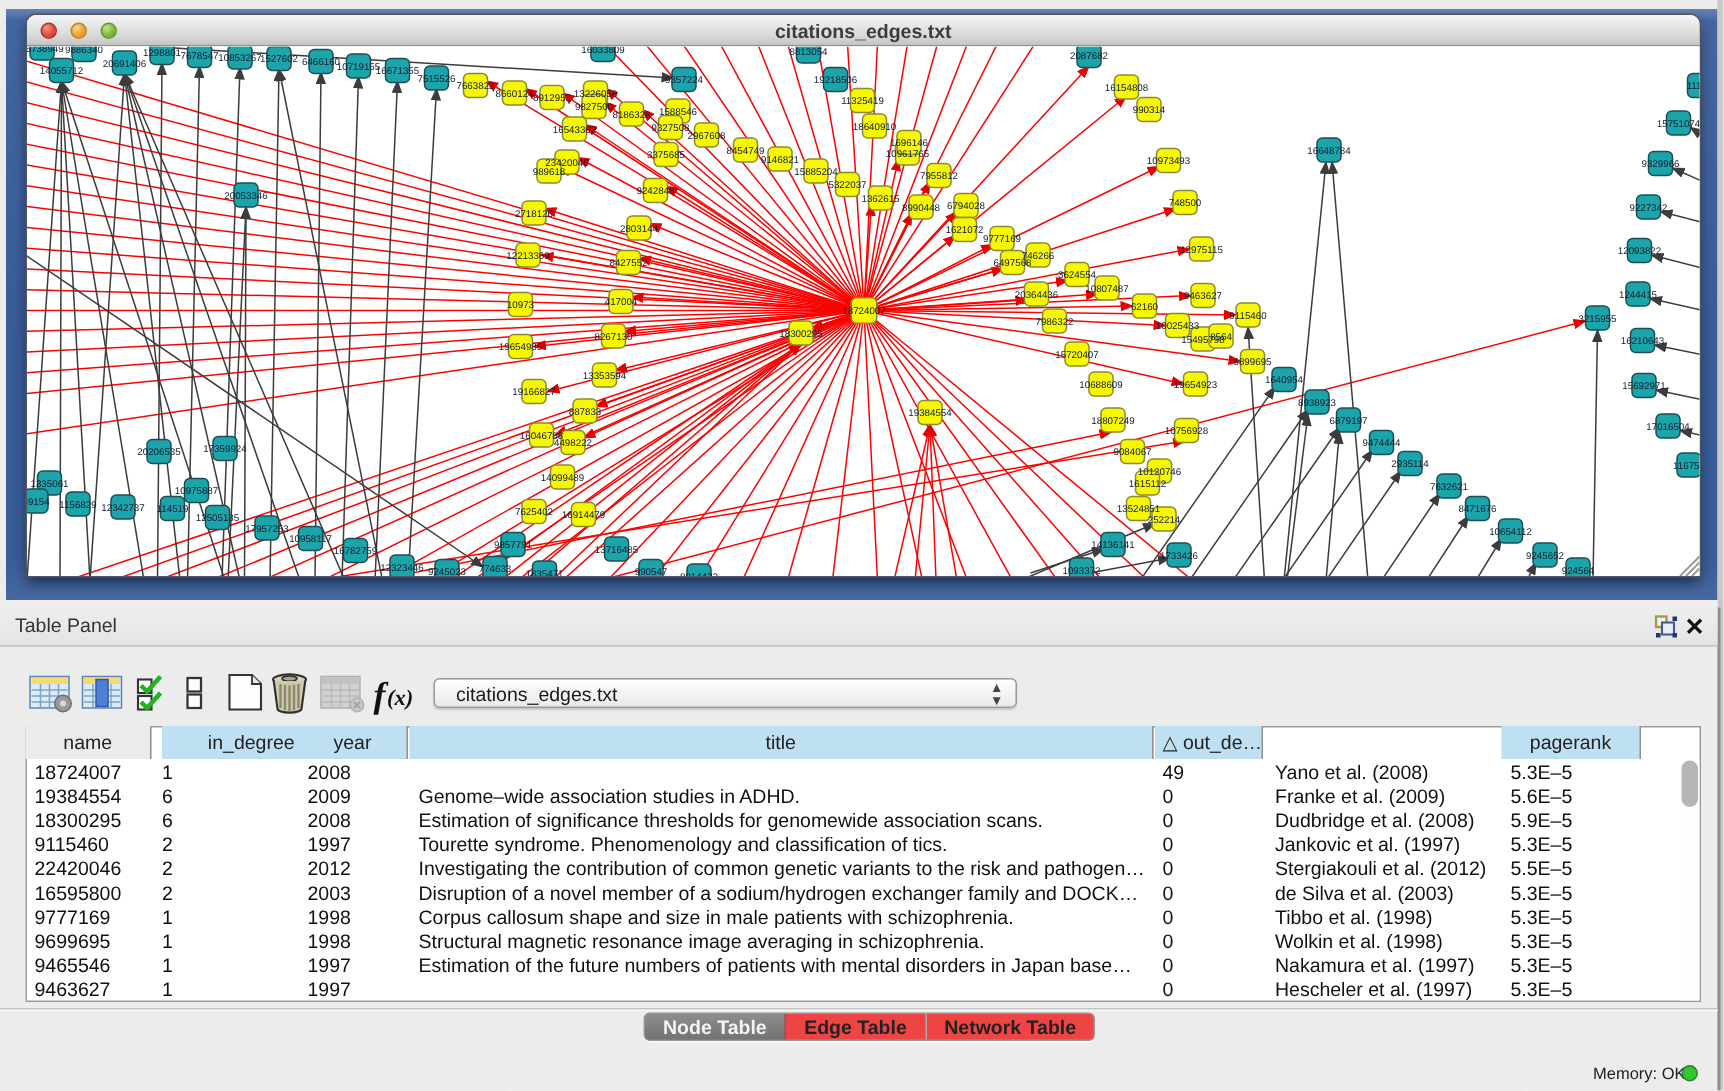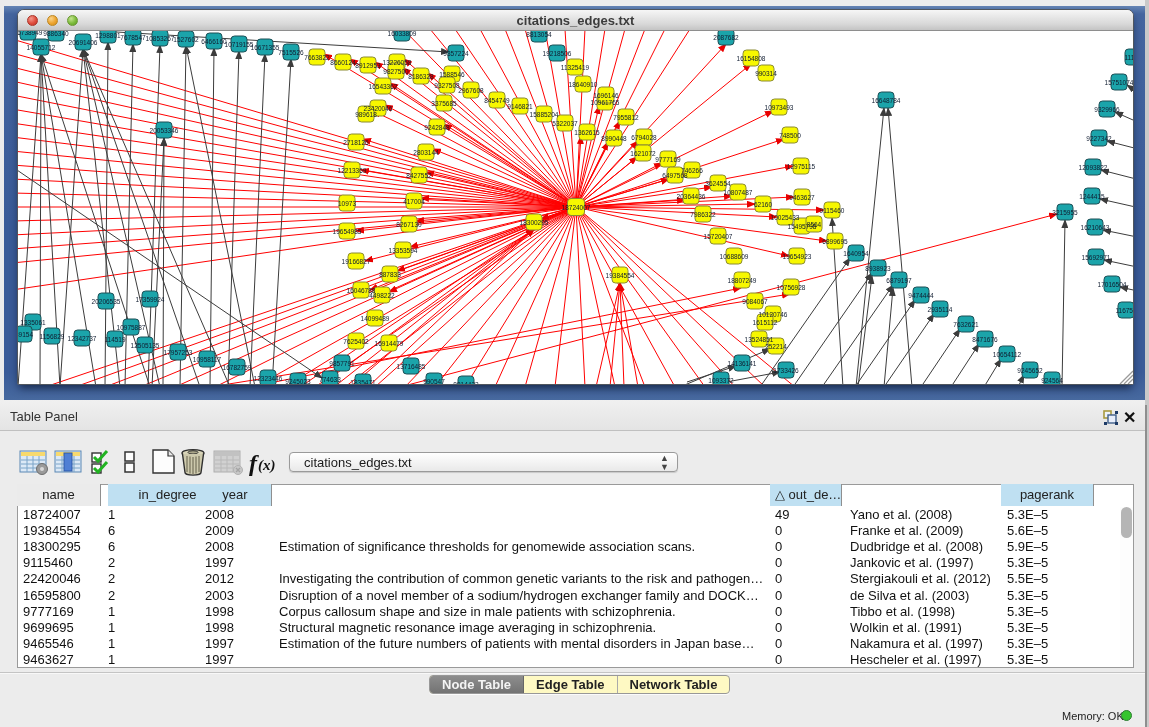--- a/index.html
+++ b/index.html
@@ -36,21 +36,21 @@
 #thead .c { position:absolute; top:0; height:22px; border-right:1px solid #8f8f8f;
   background:#bfe0f2; font-size:13px; color:#222; text-align:center; line-height:22px;
   white-space:nowrap; overflow:hidden; }
 .row { position:absolute; left:17px; width:1117px; height:16px; font-size:13px; color:#111; }
 .row span { position:absolute; top:0; white-space:nowrap; }
 #vsb { position:absolute; left:1120px; top:507px; width:13px; height:160px; background:#fdfdfd; }
 #vsb .th { position:absolute; left:1px; top:0px; width:11px; height:31px; background:#b5b5b5; border-radius:6px; }
 #divider { position:absolute; left:0; top:672px; width:1145px; height:2px;
   background:#c4c4c4; border-bottom:1px solid #f8f8f8; }
 #tabs { position:absolute; left:429px; top:675px; height:19px; display:flex;
-  border:1px solid #989898; border-radius:4px; overflow:hidden; background:#fef9c3;
+  border:1px solid #989898; border-radius:4px; overflow:hidden; background:#ef4444;
   box-shadow:0 1px 0 rgba(255,255,255,.8); }
 #tabs div { height:19px; line-height:18px; font-size:13px; font-weight:bold; color:#222;
   padding:0 12px; border-right:1px solid #aaa; }
 #tabs div.sel { background:linear-gradient(#8d8d8d,#707070); color:#f4f4f4; border-right:1px solid #666; }
 #mem { position:absolute; left:1062px; top:710px; font-size:11px; color:#222; }
 #memdot { position:absolute; left:1121px; top:710px; width:11px; height:11px; border-radius:50%;
   background:#35c52e; border:1px solid #2e7d32; }
 </style></head>
 <body>
 <div id="desktop">
@@ -600,52 +600,55 @@
 <div id="tpbarlike"></div>
 <div id="combo">
     <div class="t">citations_edges.txt</div>
     <div class="a">▲<br>▼</div>
   </div>
 <div id="table"></div>
 <div id="thead">
   <div class="c" style="left:0;width:84px;background:#ebebeb">name</div>
   <div class="c" style="left:91px;width:120px">in_degree</div>
   <div class="c" style="left:182px;width:73px">year</div>
+  <div class="c" style="left:256px;width:496px">title</div>
   <div class="c" style="left:753px;width:72px;text-align:left;padding-left:5px">△ out_de…</div>
   <div class="c" style="left:984px;width:93px">pagerank</div>
 </div>
 <div class="row" style="top:507.0px">
 <span style="left:6px">18724007</span>
     <span style="left:91px">1</span>
     <span style="left:188px">2008</span>
     <span style="left:758px">49</span>
     <span style="left:833px">Yano et al. (2008)</span>
     <span style="left:990px">5.3E–5</span>
 </div>
 <div class="row" style="top:523.1px">
 <span style="left:6px">19384554</span>
     <span style="left:91px">6</span>
     <span style="left:188px">2009</span>
+    <span style="left:262px">Genome–wide association studies in ADHD.</span>
     <span style="left:758px">0</span>
     <span style="left:833px">Franke et al. (2009)</span>
     <span style="left:990px">5.6E–5</span>
 </div>
 <div class="row" style="top:539.2px">
 <span style="left:6px">18300295</span>
     <span style="left:91px">6</span>
     <span style="left:188px">2008</span>
     <span style="left:262px">Estimation of significance thresholds for genomewide association scans.</span>
     <span style="left:758px">0</span>
     <span style="left:833px">Dudbridge et al. (2008)</span>
     <span style="left:990px">5.9E–5</span>
 </div>
 <div class="row" style="top:555.3px">
 <span style="left:6px">9115460</span>
     <span style="left:91px">2</span>
     <span style="left:188px">1997</span>
+    <span style="left:262px">Tourette syndrome. Phenomenology and classification of tics.</span>
     <span style="left:758px">0</span>
     <span style="left:833px">Jankovic et al. (1997)</span>
     <span style="left:990px">5.3E–5</span>
 </div>
 <div class="row" style="top:571.4px">
 <span style="left:6px">22420046</span>
     <span style="left:91px">2</span>
     <span style="left:188px">2012</span>
     <span style="left:262px">Investigating the contribution of common genetic variants to the risk and pathogen…</span>
     <span style="left:758px">0</span>
@@ -669,21 +672,21 @@
     <span style="left:758px">0</span>
     <span style="left:833px">Tibbo et al. (1998)</span>
     <span style="left:990px">5.3E–5</span>
 </div>
 <div class="row" style="top:619.7px">
 <span style="left:6px">9699695</span>
     <span style="left:91px">1</span>
     <span style="left:188px">1998</span>
     <span style="left:262px">Structural magnetic resonance image averaging in schizophrenia.</span>
     <span style="left:758px">0</span>
-    <span style="left:833px">Wolkin et al. (1991)</span>
+    <span style="left:833px">Wolkin et al. (1998)</span>
     <span style="left:990px">5.3E–5</span>
 </div>
 <div class="row" style="top:635.8px">
 <span style="left:6px">9465546</span>
     <span style="left:91px">1</span>
     <span style="left:188px">1997</span>
     <span style="left:262px">Estimation of the future numbers of patients with mental disorders in Japan base…</span>
     <span style="left:758px">0</span>
     <span style="left:833px">Nakamura et al. (1997)</span>
     <span style="left:990px">5.3E–5</span>

